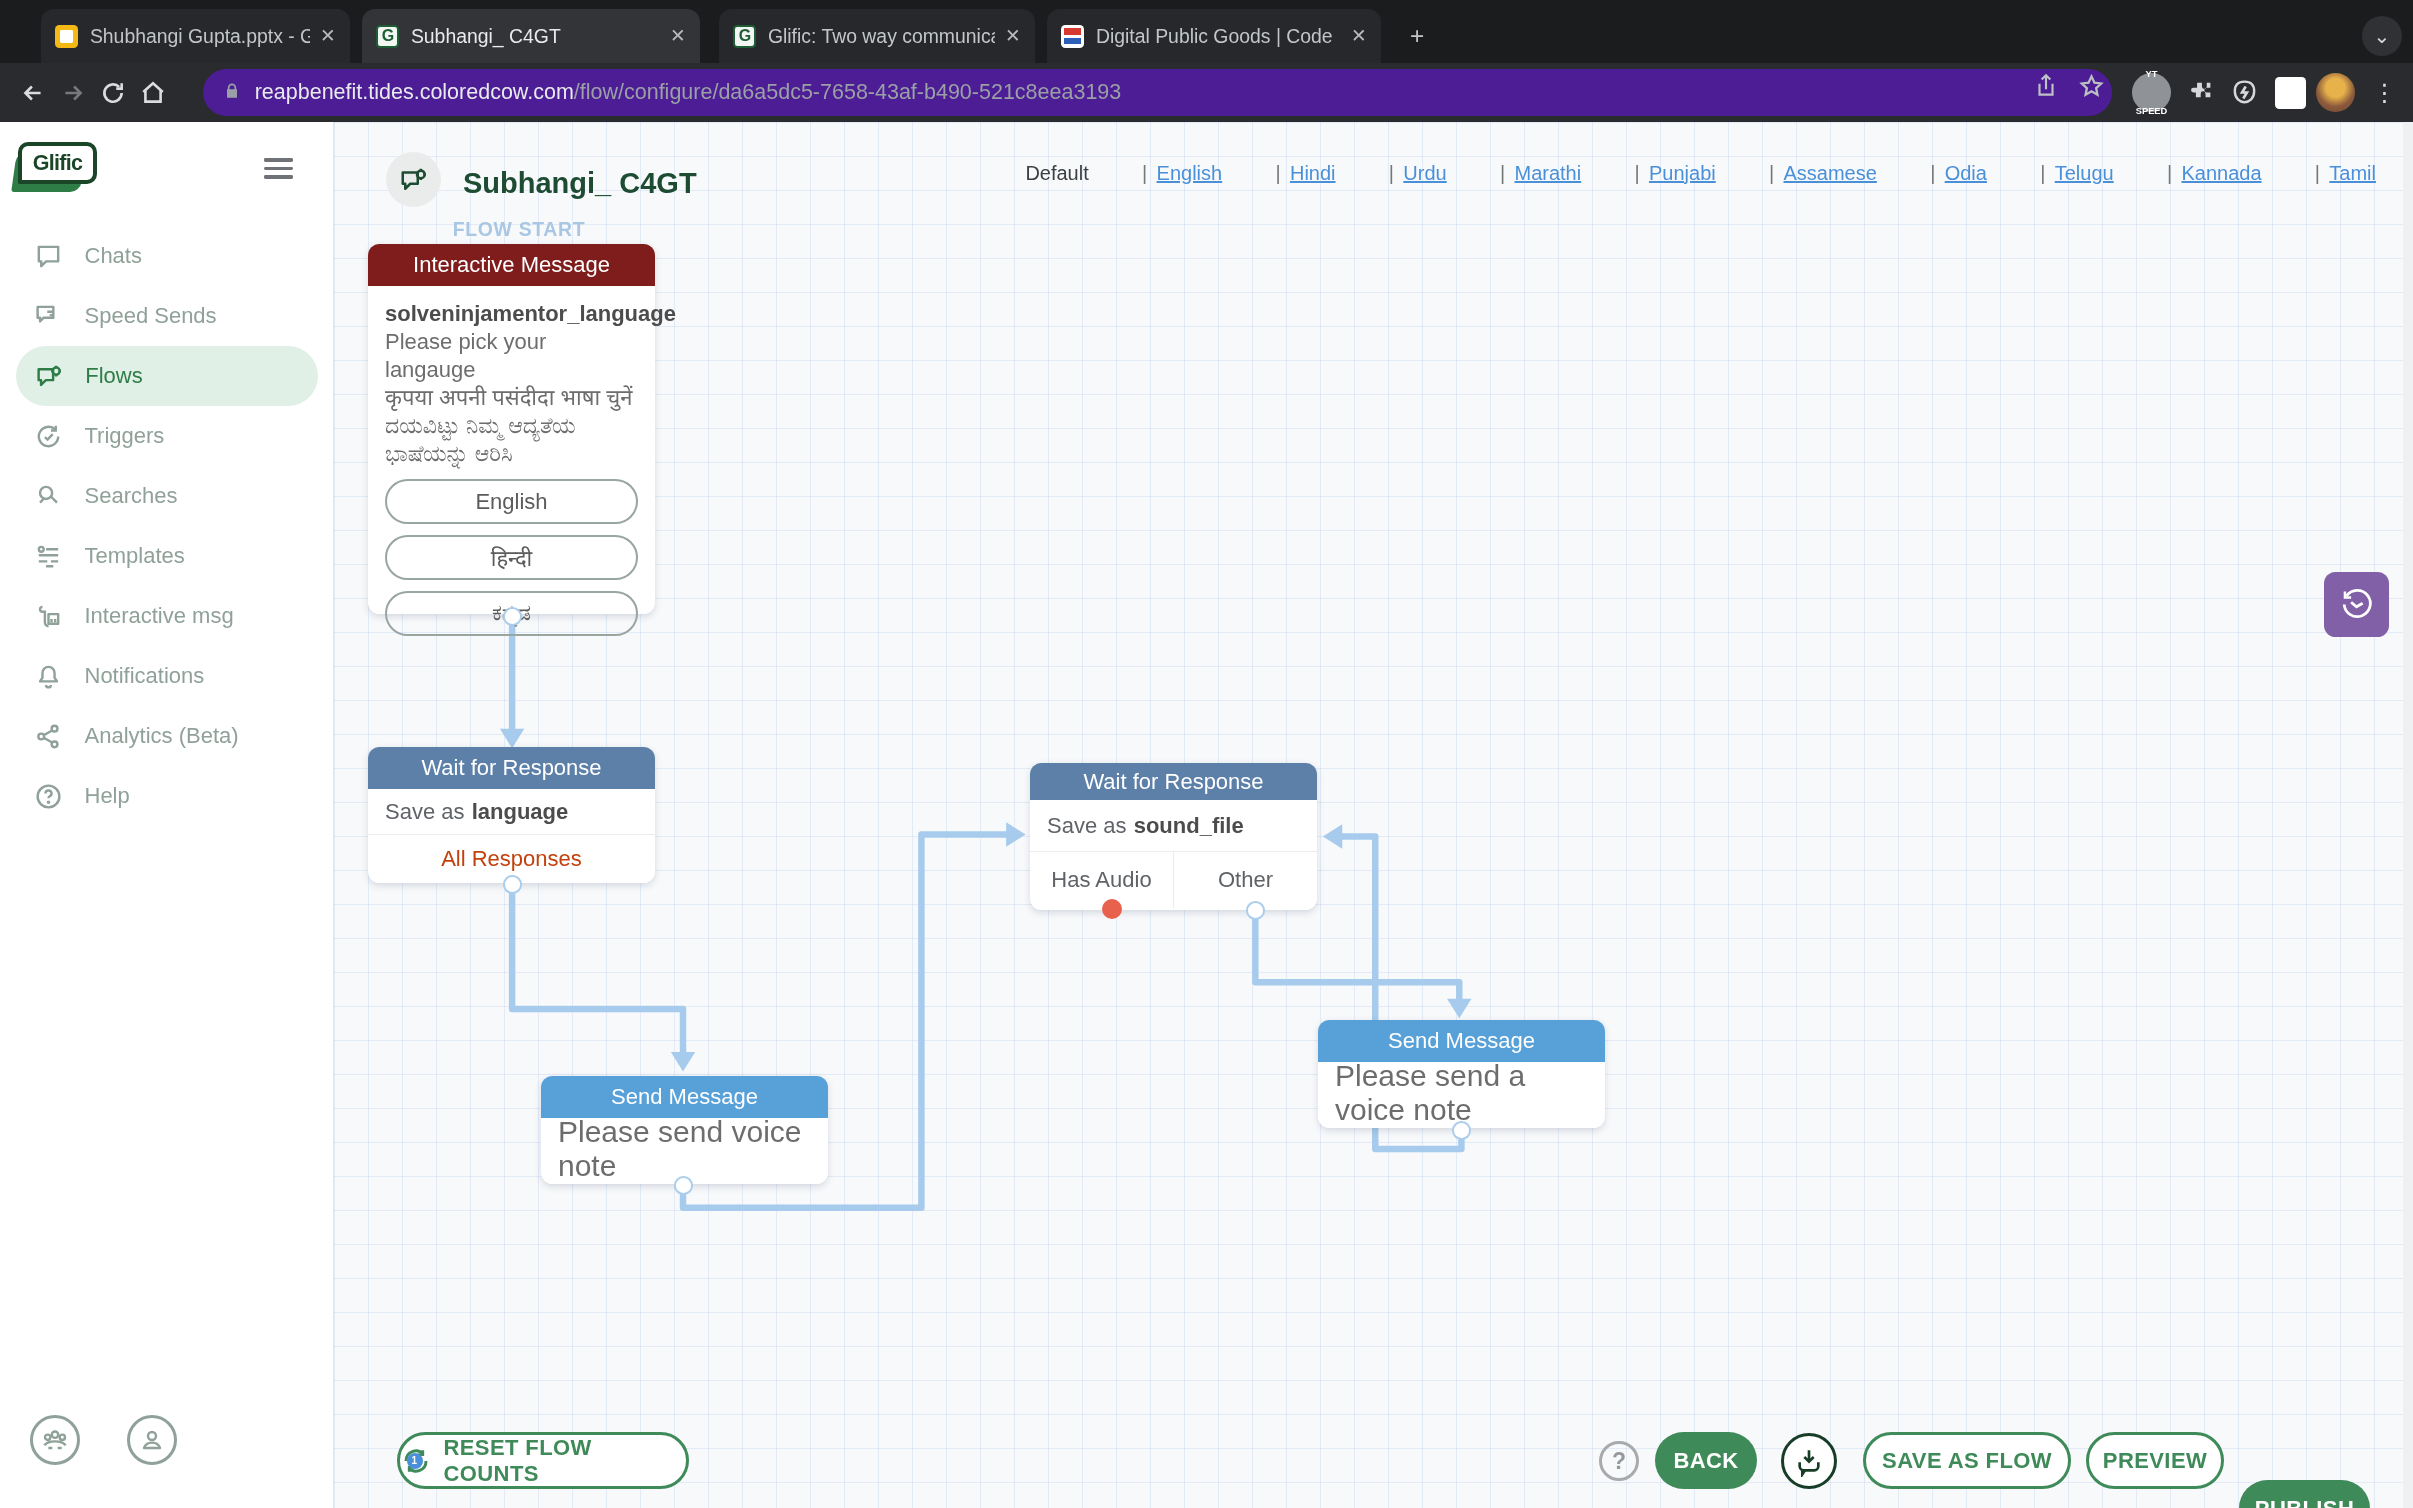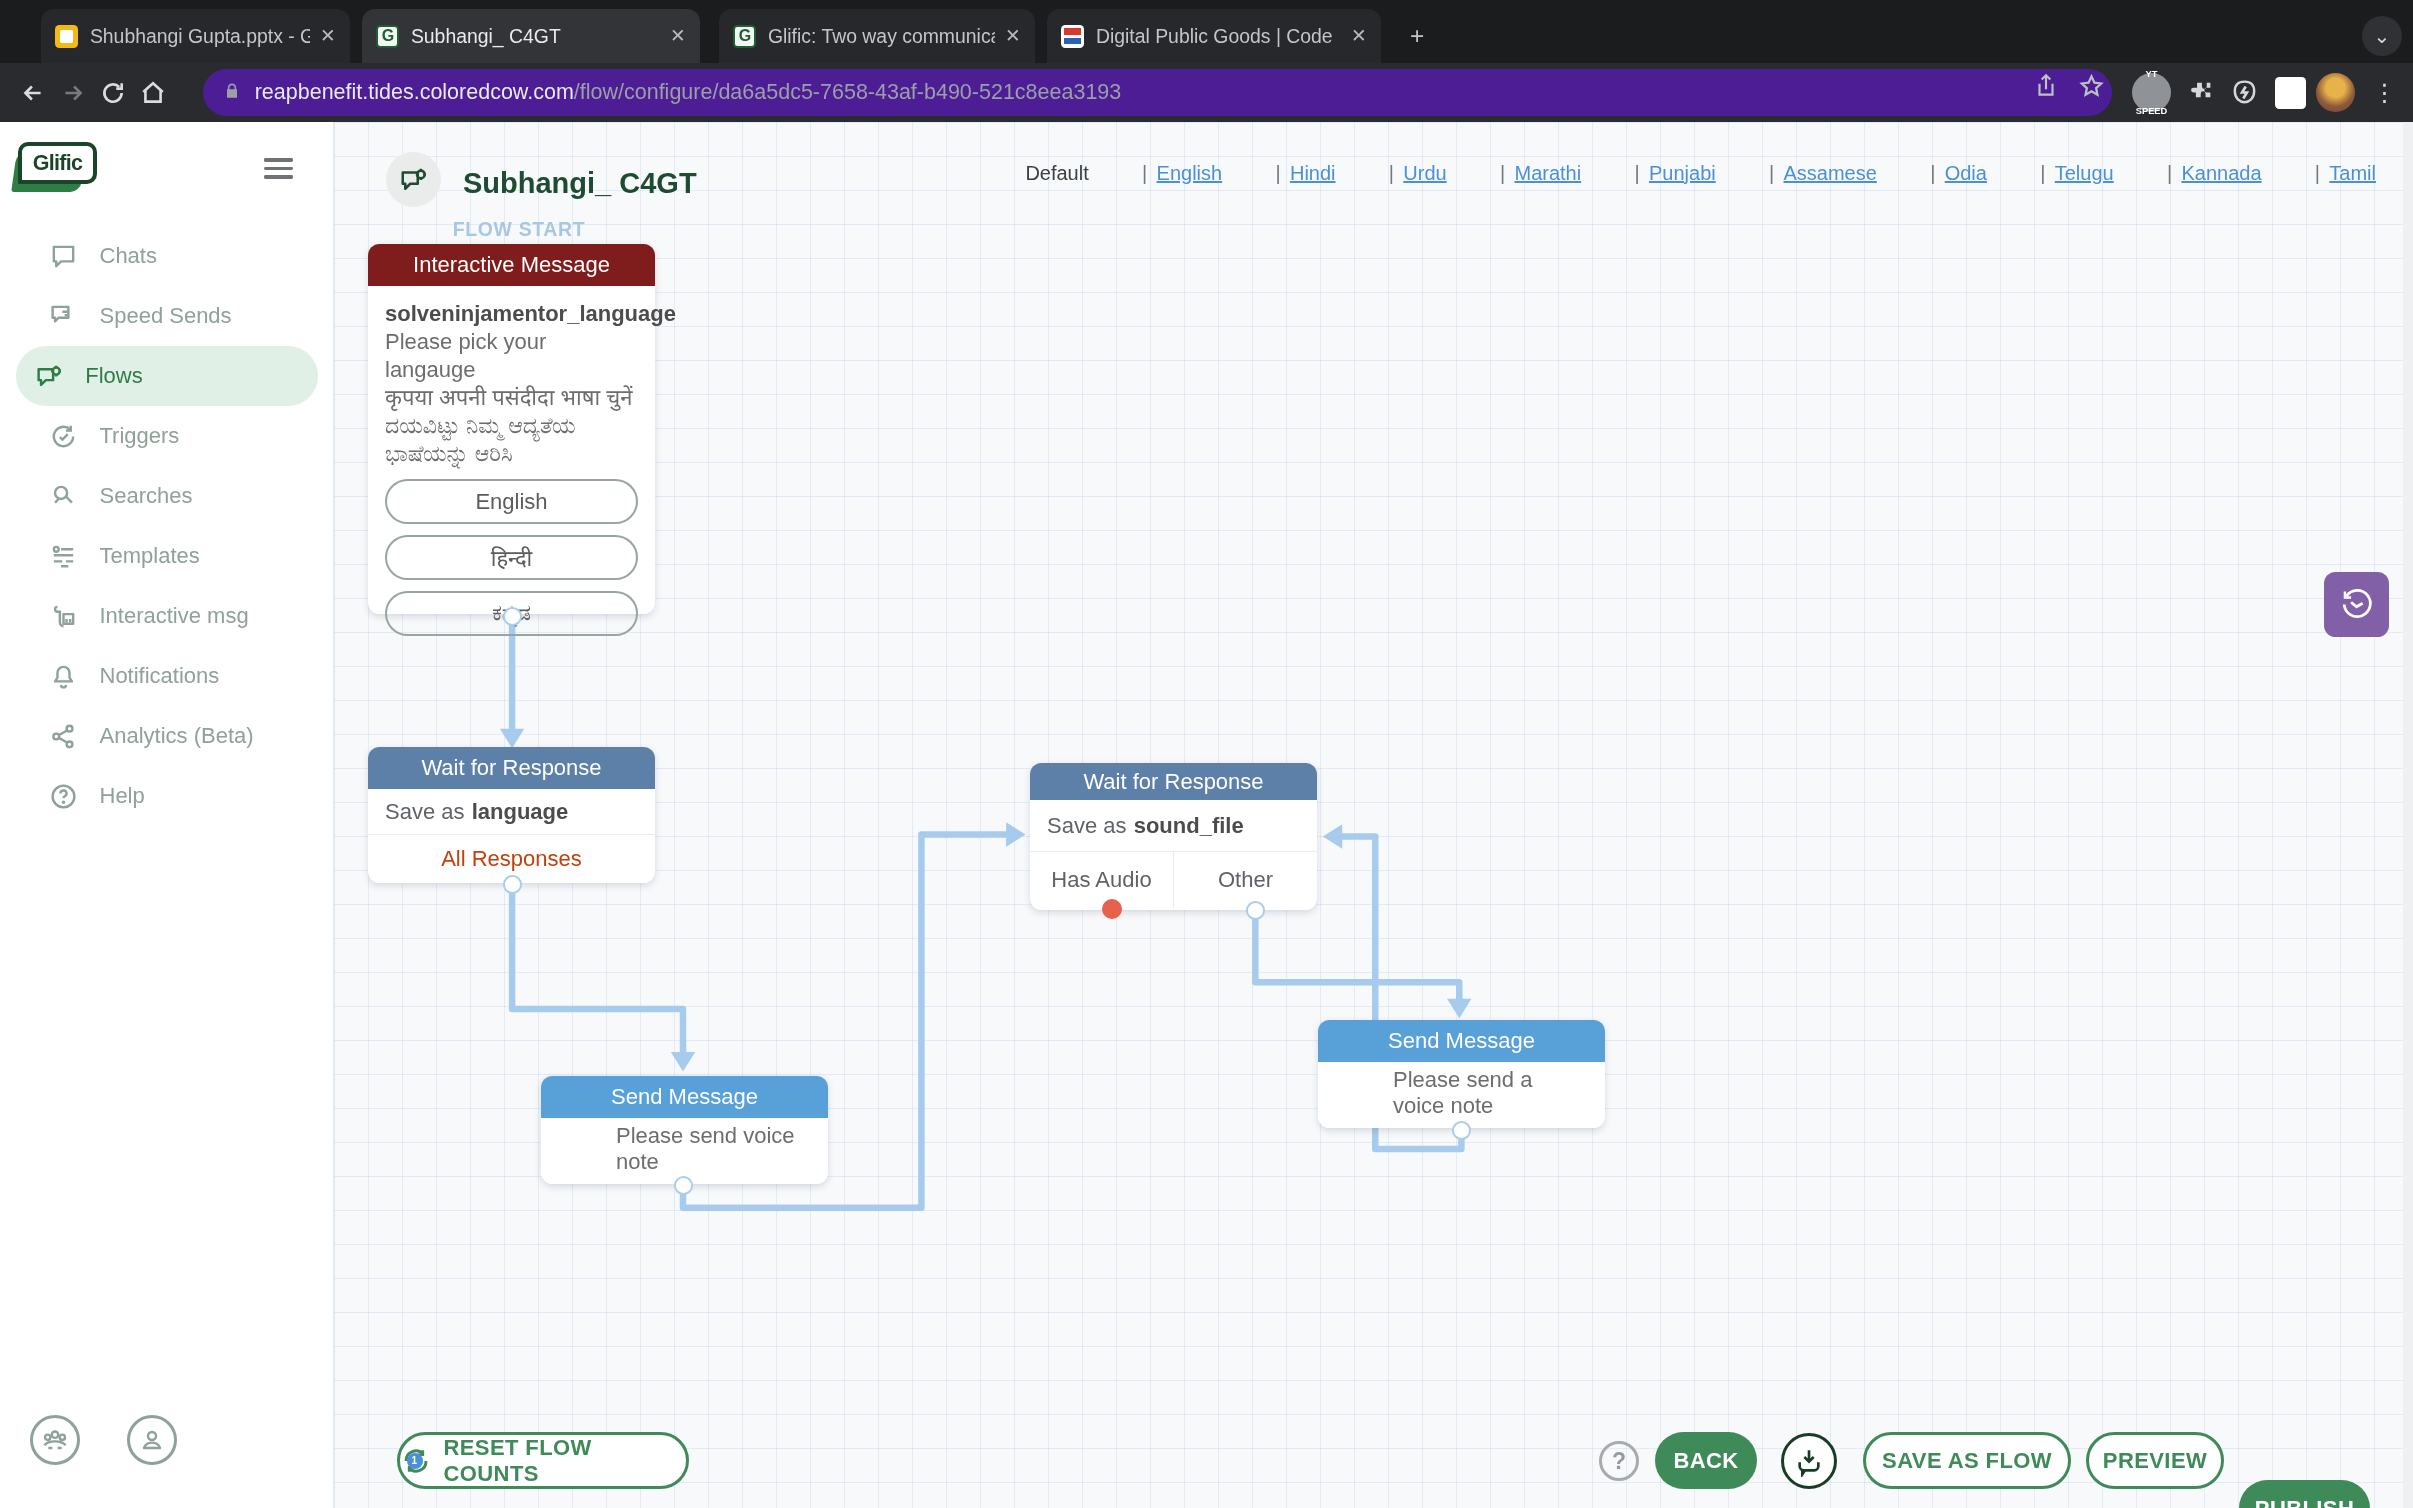--- a/index.html
+++ b/index.html
@@ -48,21 +48,21 @@
   
   .sidebar { position:absolute; left:0; top:122px; width:334px; height:1386px; background:#ffffff; border-right:1.4px solid #e4e6e8; }
   .logo { position:absolute; left:18px; top:20px; width:79px; height:47px; }
   .logo .back { position:absolute; left:-4.3px; top:10px; width:69px; height:40px; background:#2e7d46; border-radius:10px 2.9px 10px 2.9px; transform:skewX(-8deg); }
   .logo .front { position:absolute; left:0; top:0; width:79px; height:42px; background:#fff; border:4.3px solid #1b4527;
     border-radius:10px 10px 10px 1.4px; display:flex; align-items:center; justify-content:center;
     font-weight:800; font-size:21.5px; color:#1b4527; letter-spacing:-0.7px; }
   .hamburger { position:absolute; right:40px; top:36px; width:29px; }
   .hamburger span { display:block; height:3.6px; background:#6f7276; margin-bottom:5px; border-radius:1.4px; }
   .menu { position:absolute; left:0; top:104px; width:334px; }
-  .mitem { position:relative; height:60px; display:flex; align-items:center; padding-left:26px; color:#8fa198;margin-left:23px; }
+  .mitem { position:relative; height:60px; display:flex; align-items:center; padding-left:34px; color:#8fa198; }
   .mitem .ic { width:29px; height:29px; margin-right:21.5px; flex:0 0 auto; }
   .mitem .lbl { font-size:22px; }
   .mitem.active { background:#e1f0e6; border-radius:30px; margin:0 16px; padding-left:18.7px; color:#2e7d46; }
   .mitem.active .lbl { color:#2e7d46; }
   .sb-bottom { position:absolute; left:0; bottom:43px; width:334px; display:flex; padding-left:30px; gap:47px; color:#8fa198; }
   .roundic { width:50px; height:50px; border-radius:50%; border:3.6px solid #8fa198; display:flex; align-items:center; justify-content:center; }
 
   
   .canvas { position:absolute; left:334px; top:122px; width:2079px; height:1386px; background:#f8f9fb;
     background-image:linear-gradient(to right, rgba(120,160,225,0.16) 1.4px, transparent 1.4px),
@@ -94,21 +94,21 @@
   .nline { font-size:22px; color:#6d6d6d; line-height:28px; }
   .opt { height:45px; border:2.2px solid #99a59f; border-radius:24.4px; margin-top:10.8px;
     display:flex; align-items:center; justify-content:center; font-size:22px; color:#5c5c5c; }
   .saverow { height:46px; display:flex; align-items:center; padding:0 17px; font-size:22px; color:#5f6368;
     border-bottom:1.4px solid #ececec; }
   .saverow b { color:#4c4c4c; margin-left:7.2px; }
   .centerrow { height:47px; display:flex; align-items:center; justify-content:center; font-size:22px; color:#c2410c; }
   .branches { display:flex; height:56px; }
   .branch { flex:1; display:flex; align-items:center; justify-content:center; font-size:22px; color:#5f6368; }
   .branch + .branch { border-left:1.4px solid #ececec; }
-  .sendline { height:62px; display:flex; align-items:center; padding:0 32px; font-size:22px; color:#6d6d6d;margin-left:43px; }
+  .sendline { height:62px; display:flex; align-items:center; padding:0 17px; font-size:30px; color:#6d6d6d; }
 
   .port { position:absolute; width:18.7px; height:18.7px; border-radius:50%; background:#fff;
     border:2.2px solid #aacdec; z-index:5; }
   .dot-red { position:absolute; width:20px; height:20px; border-radius:50%; background:#e8614d; z-index:6; }
 
   svg.wires { position:absolute; left:0; top:0; width:2413px; height:1508px; z-index:3; pointer-events:none; }
 
   .historybtn { position:absolute; left:2324px; top:572px; width:65px; height:65px; border-radius:11.5px;
     background:#8160a8; display:flex; align-items:center; justify-content:center; z-index:4; }
 

